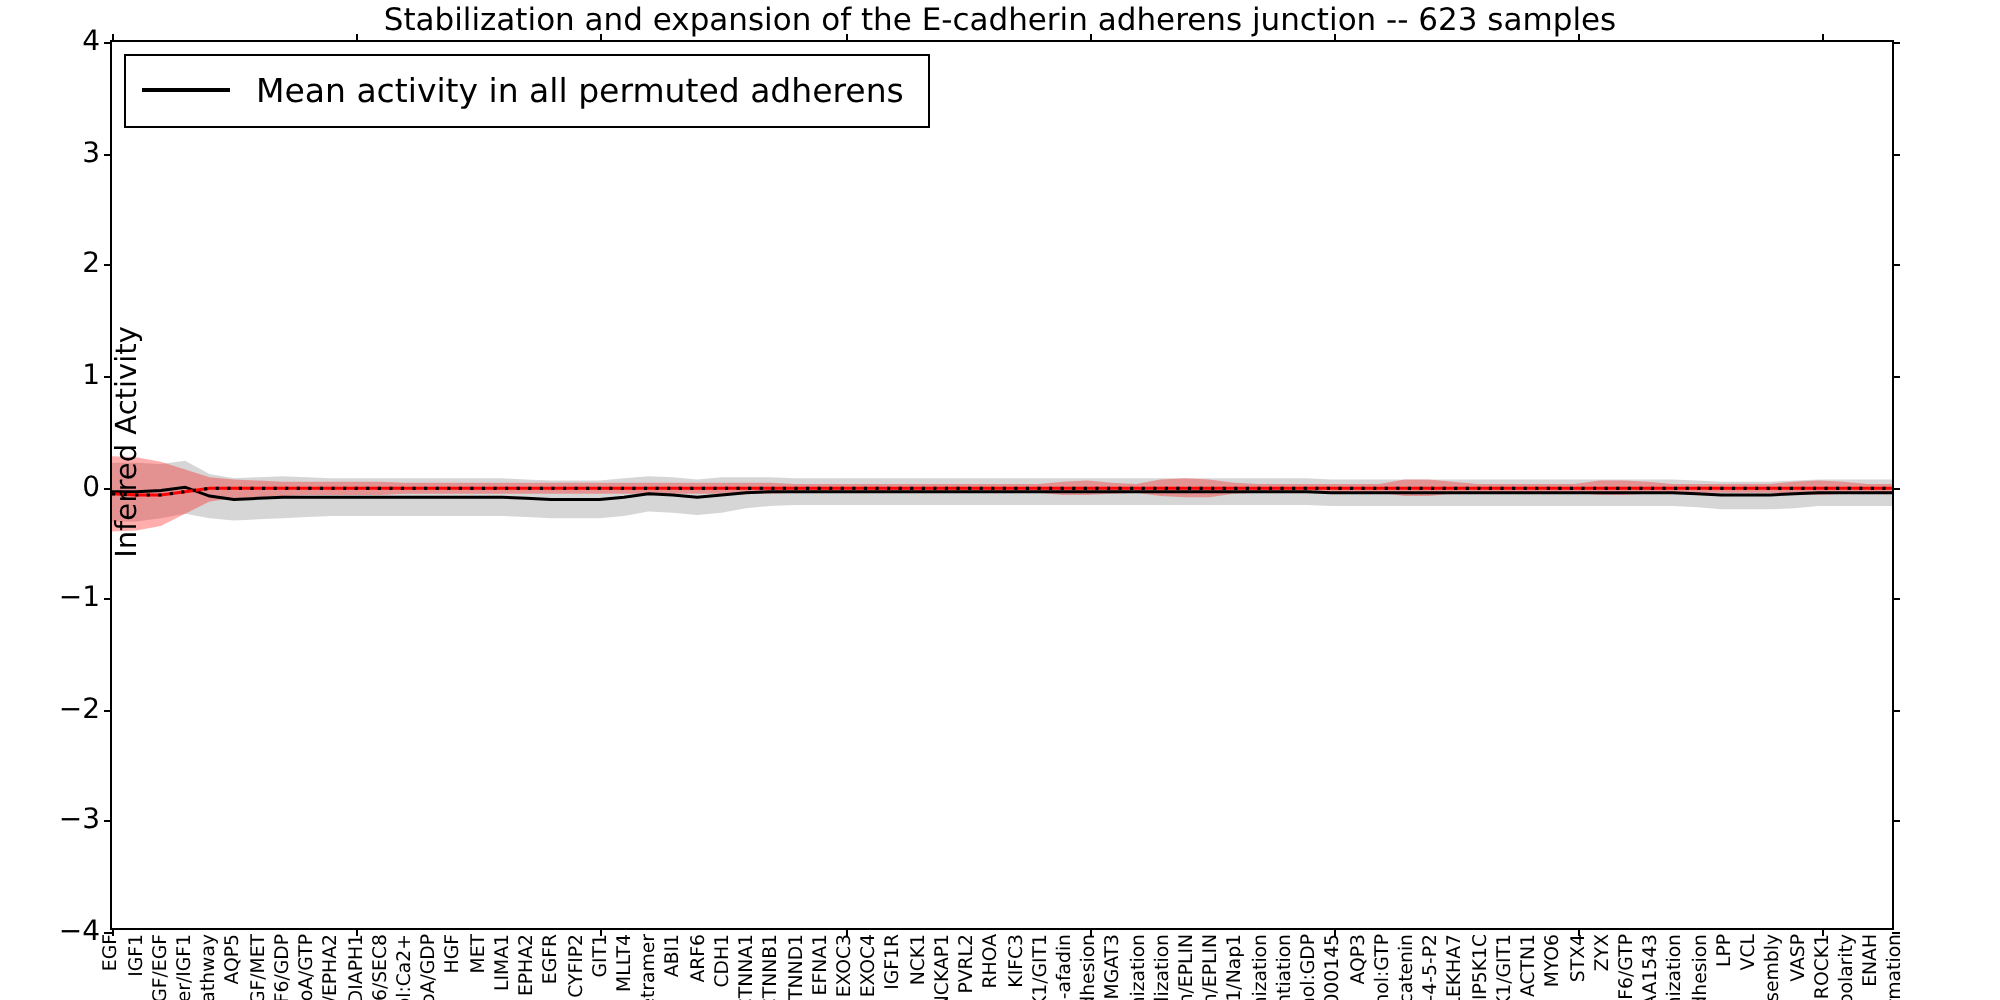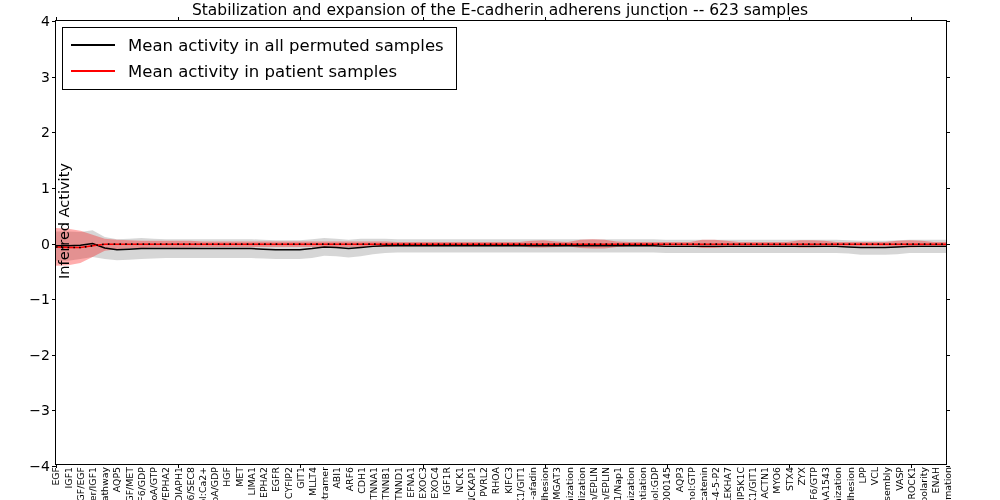--- a/index.html
+++ b/index.html
@@ -202,23 +202,17 @@
       <div class="xlab" style="left: 918.962px;">establishment of epithelial cell apical/basal polarity</div>
       <div class="xlab" style="left: 931.181px;">ENAH</div>
       <div class="xlab" style="left: 943.4px;">actin cable formation</div>
     </div>
 
   <div id="legend">
       <div class="legend-row">
         <span class="legend-swatch">
           <i style="background: rgb(0, 0, 0);"></i>
         </span>
-        <span class="legend-text">Mean activity in all permuted samples</span>
-      </div>
-      <div class="legend-row">
-        <span class="legend-swatch">
-          <i style="background: rgb(255, 0, 0);"></i>
-        </span>
-        <span class="legend-text">Mean activity in patient samples</span>
+        <span class="legend-text">Mean activity in all permuted adherens</span>
       </div>
     </div>
 
 </div>
 
 </body></html>

